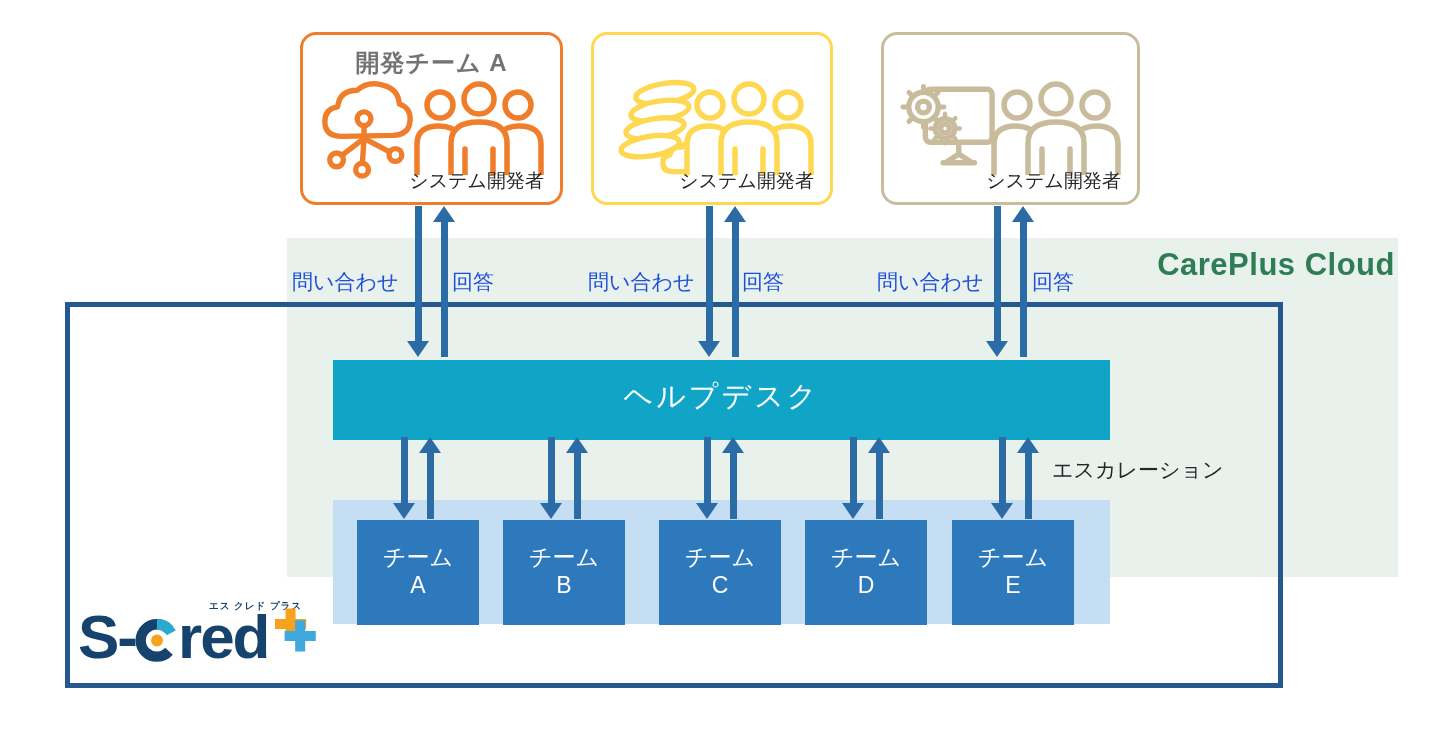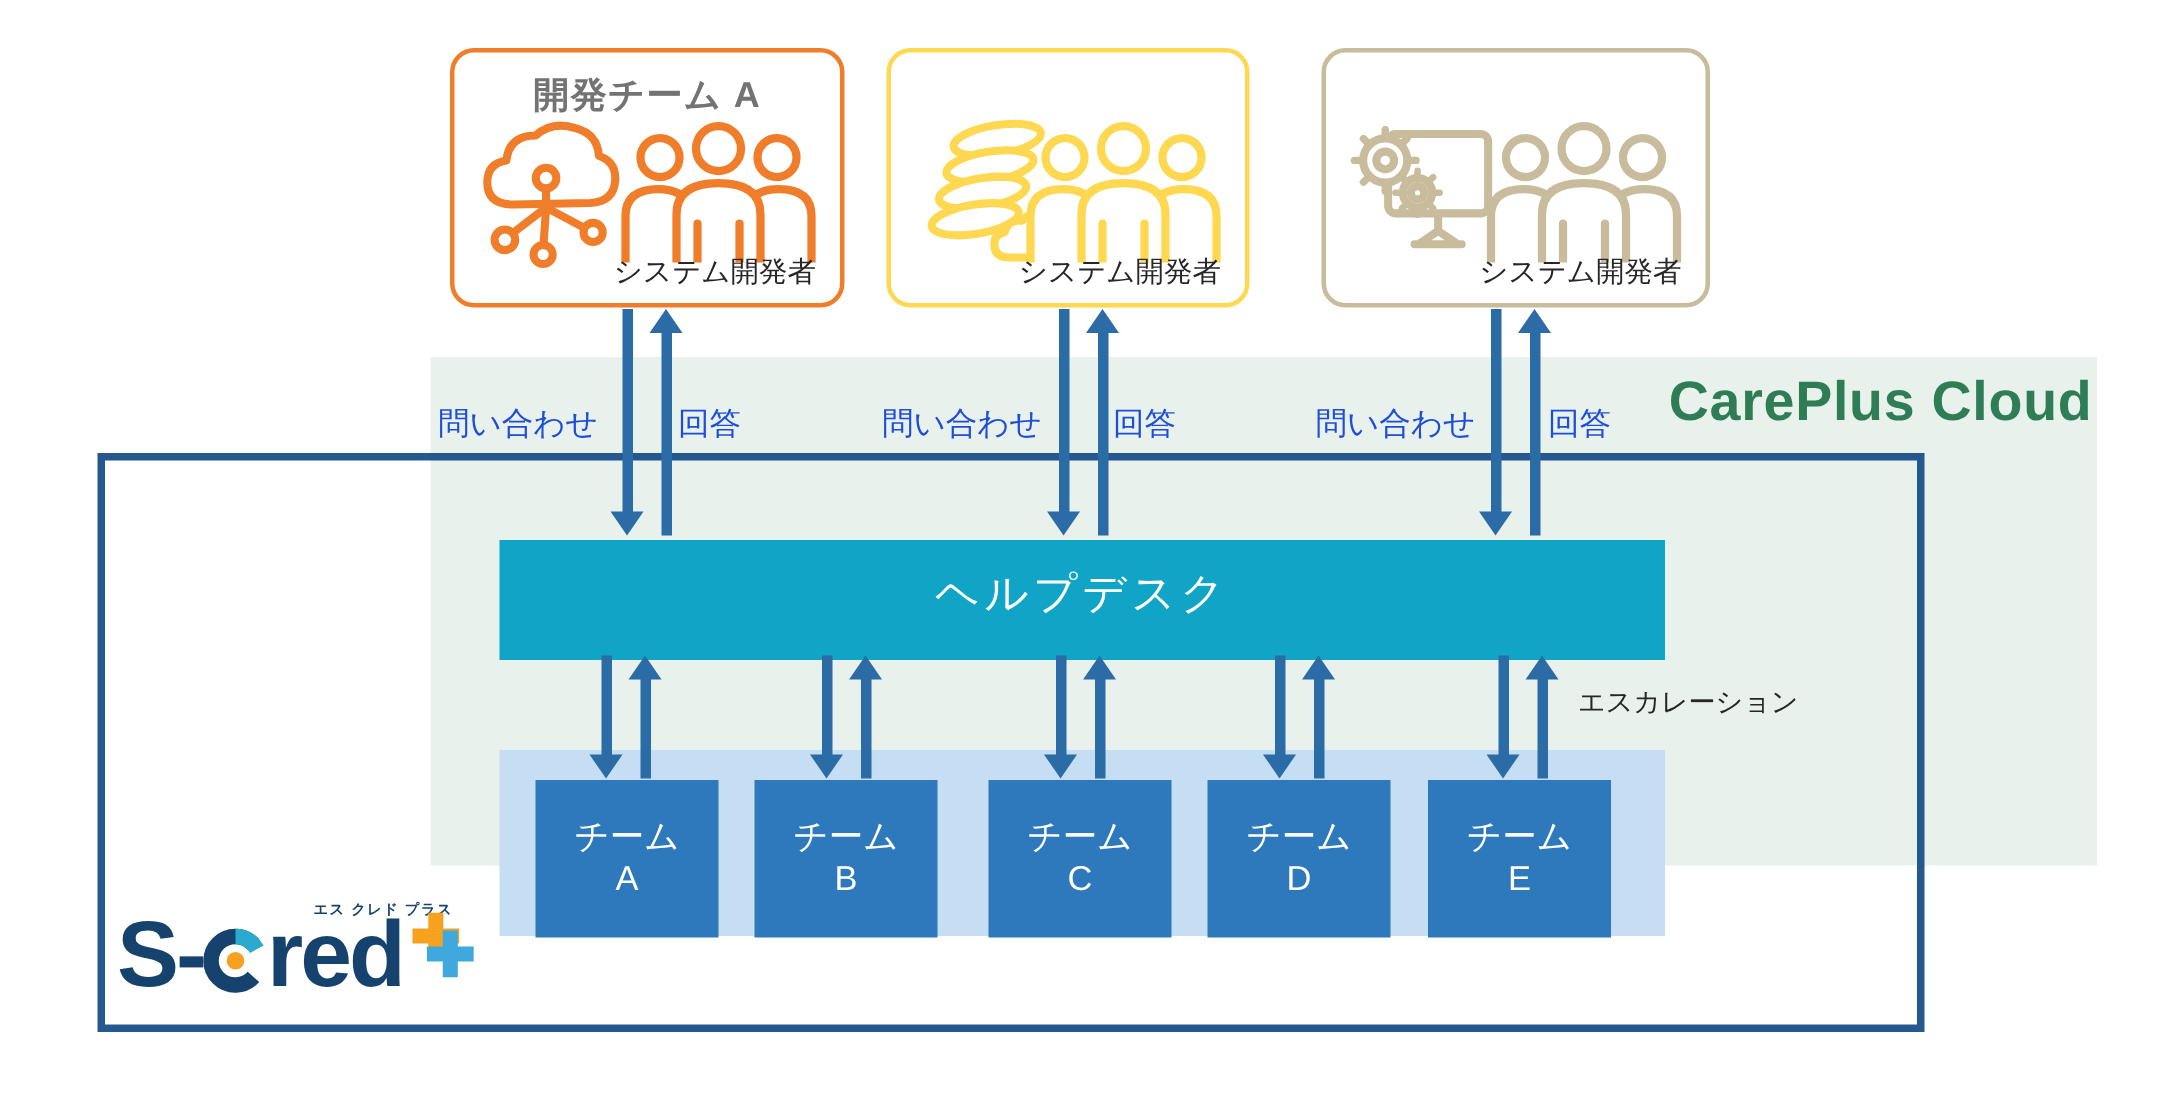--- a/index.html
+++ b/index.html
@@ -1,21 +1,21 @@
 <!DOCTYPE html>
 <html><head>
 <meta charset="utf-8">
 <style>
   html,body{margin:0;padding:0;background:#fff;}
   .canvas{position:relative;width:1450px;height:730px;background:#fff;overflow:hidden;
           font-family:"Liberation Sans","DejaVu Sans",sans-serif;}
 
   
   .green-region{position:absolute;left:287px;top:238px;width:1111px;height:339px;background:#E9F1EC;}
-  .careplus-label{position:absolute;top:247px;right:55px;font-size:37px;font-weight:bold;color:#2E7D54;letter-spacing:0.5px;}
+  .careplus-label{position:absolute;top:247px;right:55px;font-size:31px;font-weight:bold;color:#2E7D54;letter-spacing:0.5px;}
   .outer-frame{position:absolute;left:65px;top:302px;width:1218px;height:386px;border:5px solid #265890;box-sizing:border-box;background:transparent;z-index:2;}
 
   
   .devbox{position:absolute;top:32px;height:173px;background:#fff;border:3px solid;border-radius:16px;box-sizing:border-box;z-index:3;}
   .devbox-a{left:300px;width:263px;border-color:#F07D2A;}
   .devbox-b{left:591px;width:242px;border-color:#FFD851;}
   .devbox-c{left:881px;width:259px;border-color:#C8BC9C;}
   .devtitle{margin-top:12px;text-align:center;font-size:24px;font-weight:bold;color:#737373;letter-spacing:1px;}
   .dev-icon-left{position:absolute;left:14px;top:42px;width:98px;height:104px;}
   .people-icon{position:absolute;right:14px;top:46px;width:134px;height:94px;}
@@ -29,21 +29,21 @@
   .arrow.down{left:6px;}
   .arrow.up{left:32px;}
   .arrow .shaft{position:absolute;left:7.5px;width:7px;background:#2B6BA6;}
   .arrow.down .shaft{top:0;bottom:14px;}
   .arrow.up .shaft{bottom:0;top:14px;}
   .arrow .head{position:absolute;left:0;width:0;height:0;border-left:11px solid transparent;border-right:11px solid transparent;}
   .arrow.down .head{bottom:0;border-top:16px solid #2B6BA6;}
   .arrow.up .head{top:0;border-bottom:16px solid #2B6BA6;}
 
   .flowlabel{position:absolute;top:268px;font-size:21px;color:#1d4ed8;z-index:4;}
-  .escalation{position:absolute;left:1052px;top:456px;font-size:18px;color:#262626;z-index:4;}
+  .escalation{position:absolute;left:1052px;top:456px;font-size:21px;color:#262626;z-index:4;}
 
   
   .helpdesk{position:absolute;left:333px;top:360px;width:777px;height:80px;background:#10A4C6;z-index:3;}
   .helpdesk-text{width:100%;text-align:center;line-height:72px;color:#fff;font-size:29px;letter-spacing:3px;}
   .platform{position:absolute;left:333px;top:500px;width:777px;height:124px;background:#C5DEF3;z-index:3;}
   .teambox{position:absolute;top:20px;width:122px;height:105px;background:#2E78BC;box-sizing:border-box;
            color:#fff;text-align:center;font-size:23px;line-height:28px;padding-top:23px;}
   .tb-a{left:24px;} .tb-b{left:170px;} .tb-c{left:326px;} .tb-d{left:472px;} .tb-e{left:619px;}
   .platform-label{position:absolute;bottom:11px;left:0;width:100%;text-align:center;font-size:24px;color:#2E75B6;letter-spacing:2px;}
 

